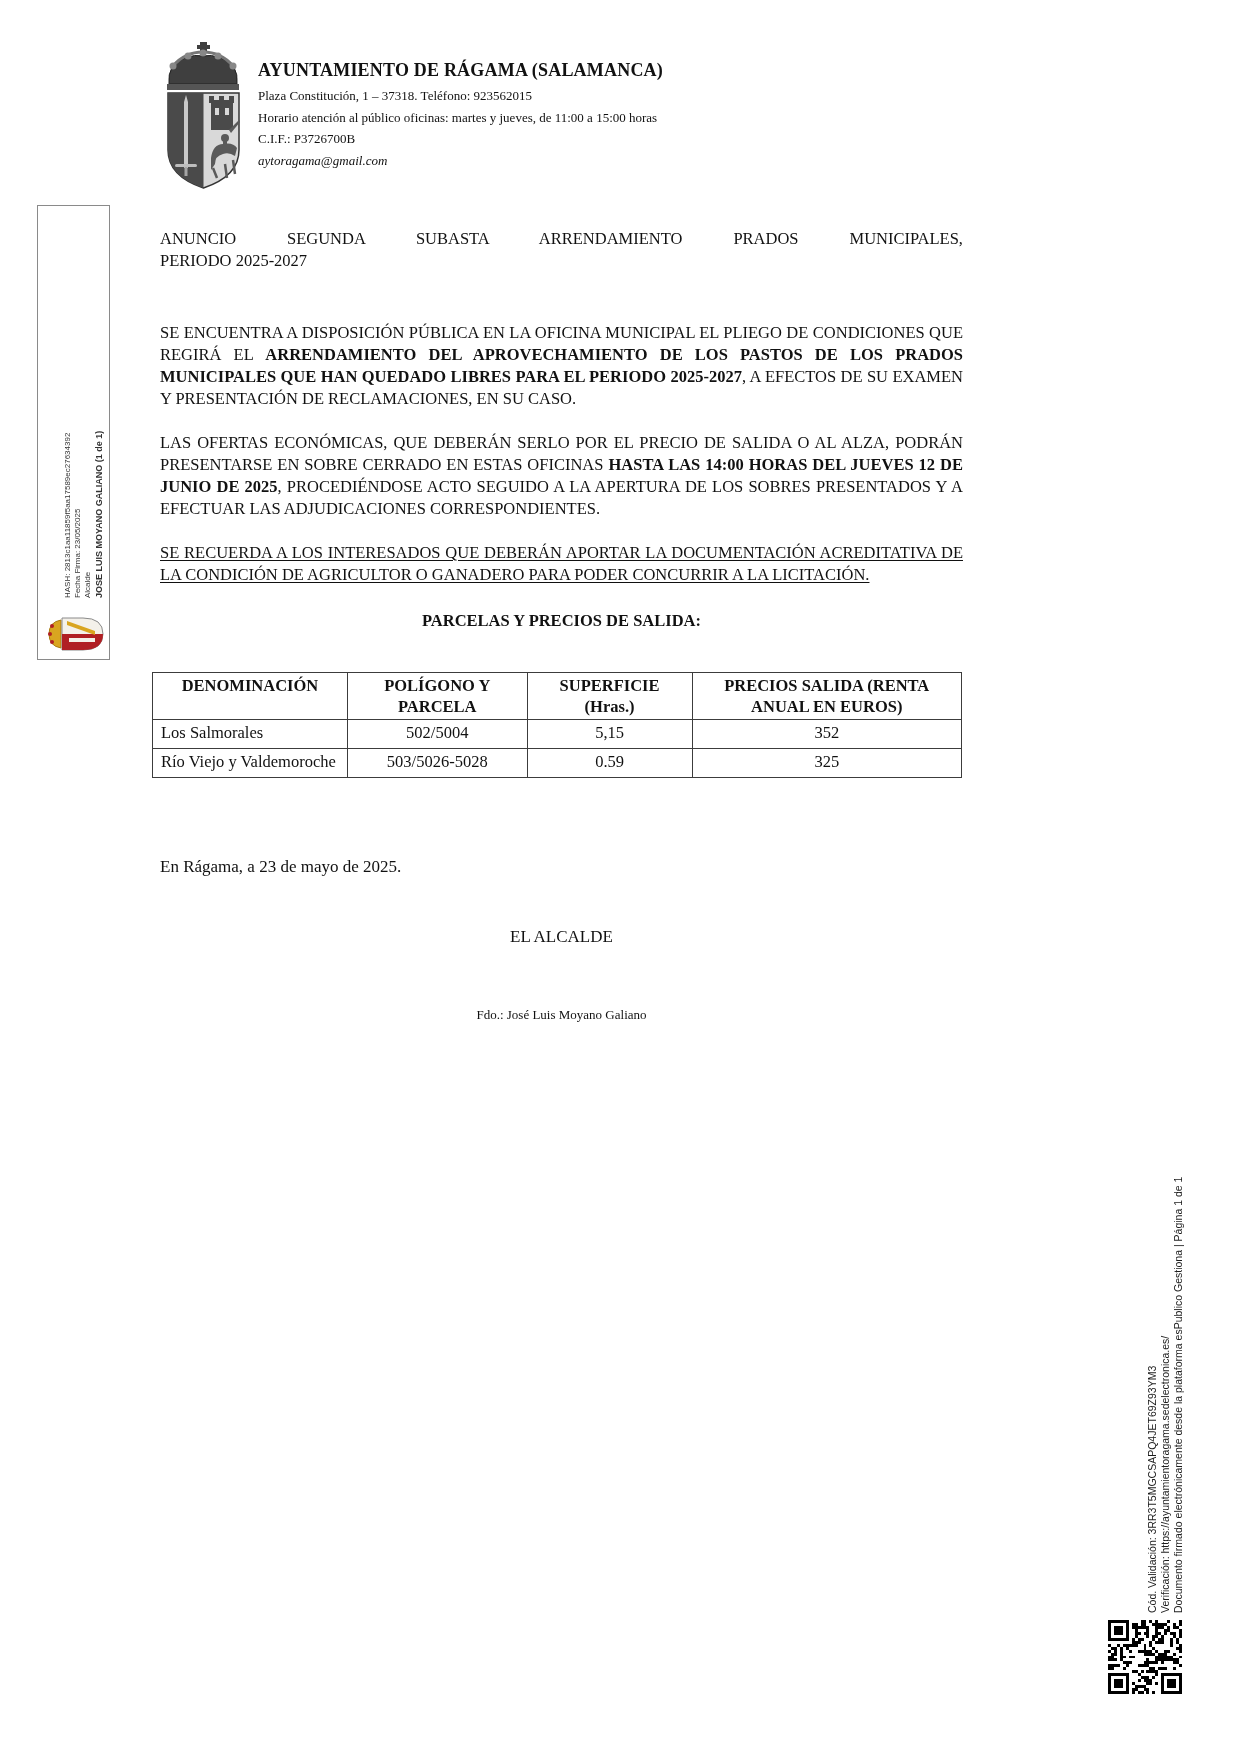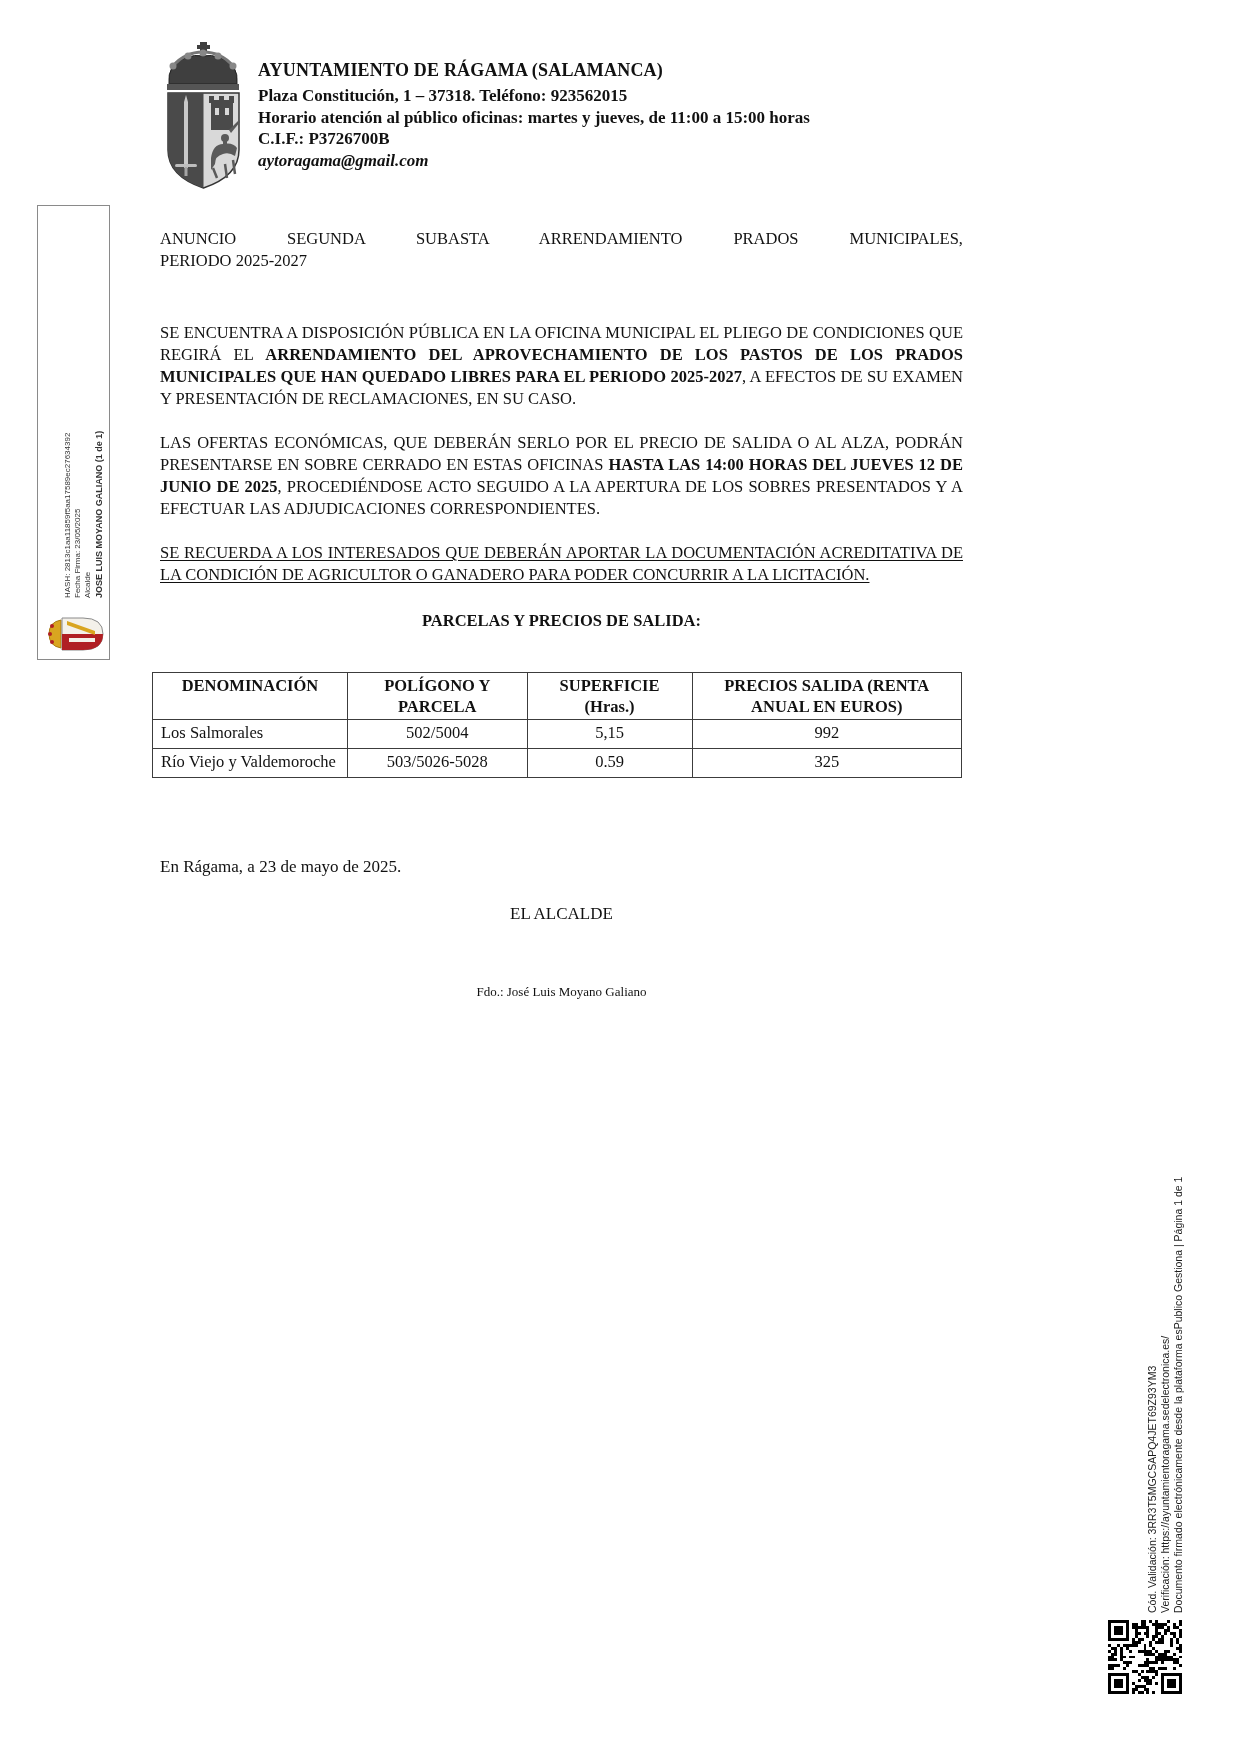--- a/index.html
+++ b/index.html
@@ -3,21 +3,21 @@
 <meta charset="utf-8">
 <style>
   html,body{margin:0;padding:0;background:#ffffff;}
   .page{position:relative;width:1241px;height:1754px;background:#fff;overflow:hidden;
         font-family:"Liberation Serif",serif;color:#111;}
 
   
   .logo{position:absolute;left:155px;top:40px;width:97px;height:152px;}
   .letterhead{position:absolute;left:258px;top:60px;width:720px;}
   .h-title{font-size:18px;font-weight:bold;letter-spacing:.2px;margin-bottom:4px;}
-  .h-line{font-size:17px;font-weight:bold;line-height:21.5px;}
+  .h-line{font-size:13px;font-weight:normal;line-height:21.5px;}
   .h-line.email{font-style:italic;}
 
   
   .sig-box{position:absolute;left:37px;top:205px;width:73px;height:455px;
            border:1.5px solid #8a8a8a;box-sizing:border-box;background:#fff;}
   .sig-rot{position:absolute;left:63px;top:598px;width:250px;height:44px;
            transform:rotate(-90deg);transform-origin:0 0;
            font-family:"Liberation Sans",sans-serif;color:#333;}
   .sig-small{font-size:8px;line-height:10px;white-space:nowrap;}
   .sig-name{font-size:9px;font-weight:bold;line-height:12px;white-space:nowrap;}
@@ -35,21 +35,21 @@
 
   table.parcels{border-collapse:collapse;width:810px;margin-left:-8px;
                 font-size:16.5px;line-height:21px;}
   table.parcels th,table.parcels td{border:1.5px solid #3c3c3c;padding:2px 8px;
                 vertical-align:top;text-align:center;font-weight:normal;}
   table.parcels th{font-weight:bold;}
   table.parcels td:first-child{text-align:justify;}
   table.parcels td{height:24px;}
 
   .place-date{margin-top:78px;font-size:17px;}
-  .signer-title{margin-top:25px;text-align:center;font-size:17px;}
+  .signer-title{margin-top:48px;text-align:center;font-size:17px;}
   .signed-by{margin-top:56px;text-align:center;font-size:13px;}
 
   
   .ver-rot{position:absolute;left:1146px;top:1613px;width:530px;height:40px;
            transform:rotate(-90deg);transform-origin:0 0;
            font-family:"Liberation Sans",sans-serif;font-size:10.5px;line-height:13px;color:#1c1c1c;}
   .ver-rot div{white-space:nowrap;}
   .qr{position:absolute;left:1108px;top:1620px;width:74px;height:74px;}
   .qr svg{width:74px;height:74px;shape-rendering:crispEdges;}
 </style>
@@ -151,21 +151,21 @@
           <th>POLÍGONO Y PARCELA</th>
           <th>SUPERFICIE (Hras.)</th>
           <th>PRECIOS SALIDA (RENTA ANUAL EN EUROS)</th>
         </tr>
       </thead>
       <tbody>
         <tr>
           <td>Los Salmorales</td>
           <td>502/5004</td>
           <td>5,15</td>
-          <td>992</td>
+          <td>352</td>
         </tr>
         <tr>
           <td>Río Viejo y Valdemoroche</td>
           <td>503/5026-5028</td>
           <td>0.59</td>
           <td>325</td>
         </tr>
       </tbody>
     </table>
 

